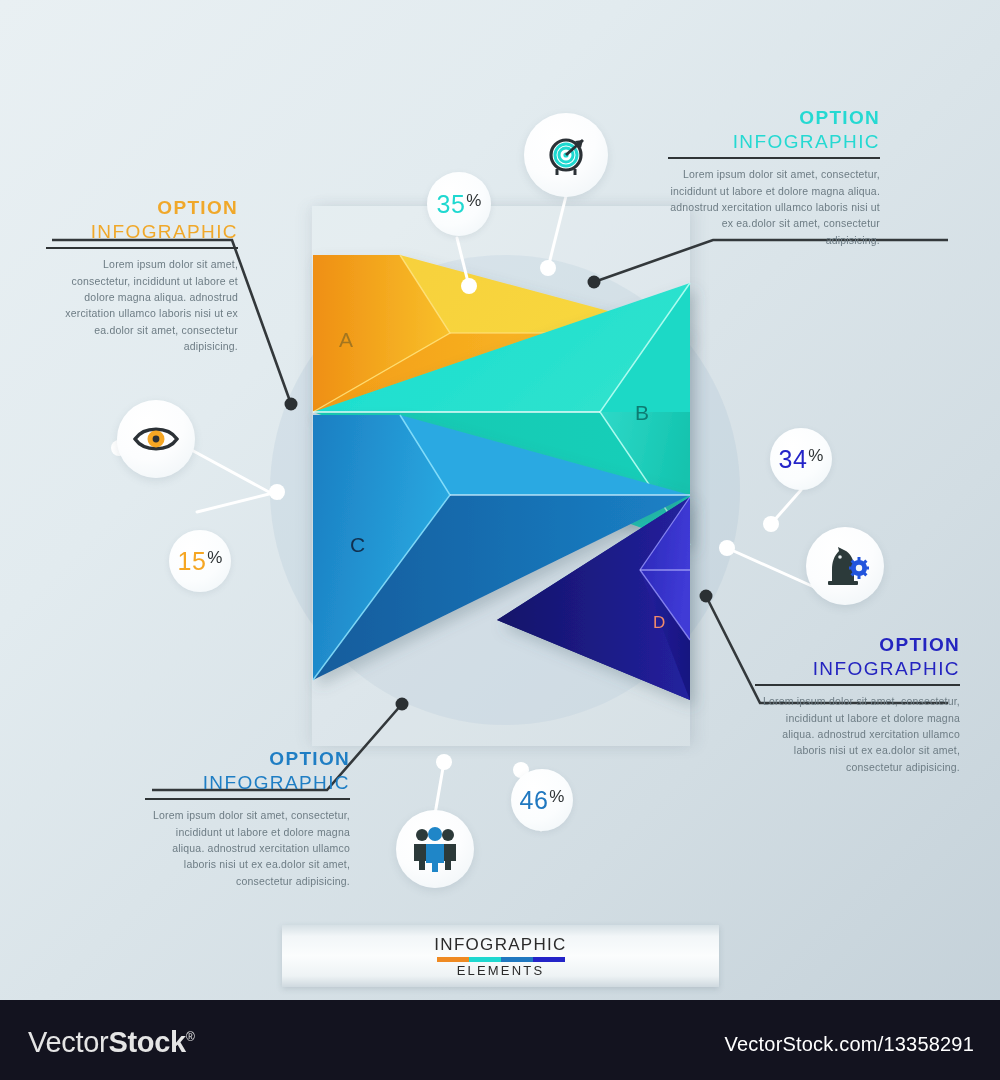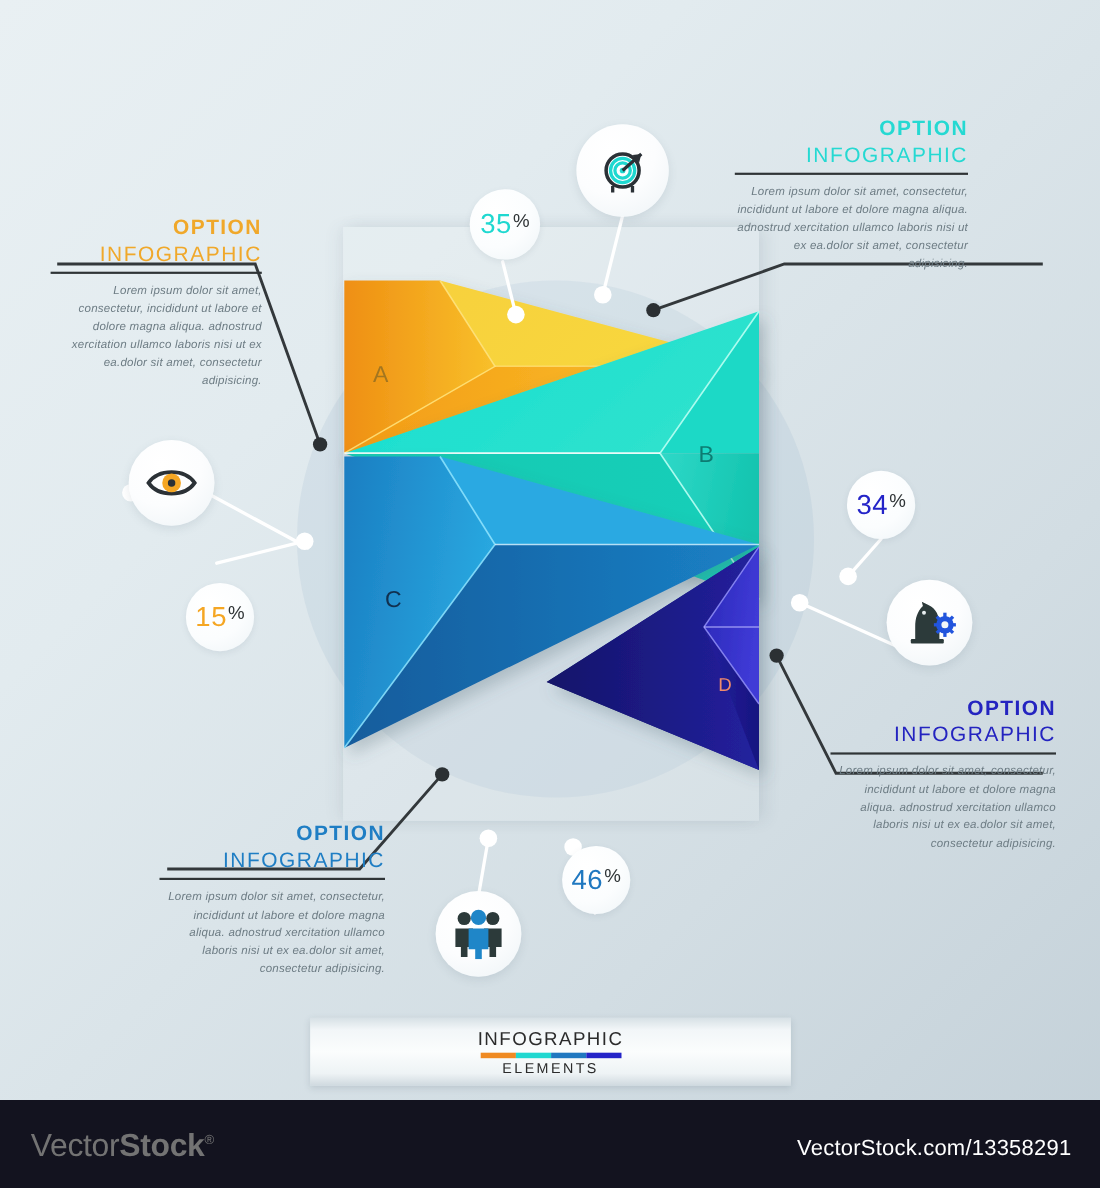--- a/index.html
+++ b/index.html
@@ -42,21 +42,20 @@
     line-height: 1.25;
   }
   .opt .ttl2 {
     font-size: 19px; font-weight: normal; letter-spacing: 1.4px;
     line-height: 1.3;
   }
   .opt .rule { height: 2px; background: #2f3436; margin: 3px 0 7px 0; }
   .opt p {
     font-size: 10.5px; color: #6d7c84; line-height: 1.55;
     letter-spacing: .2px;
-    font-style: italic;
   }
   .opt.right { text-align: right; }
   .opt.left  { text-align: right; }
   .opt.bl    { text-align: right; }
 
   
   .pct {
     position: absolute; border-radius: 50%;
     background: radial-gradient(circle at 35% 30%, #ffffff 0%, #fbfdfe 55%, #eef4f7 100%);
     display: flex; align-items: center; justify-content: center;
@@ -86,21 +85,21 @@
   .footer .fbar i { flex: 1; display: block; }
   .footer .fw2 { font-size: 13px; color: #2b2b2b; letter-spacing: 2.2px; }
 
   
   .wm {
     position: absolute; left: 0; top: 1000px; width: 1000px; height: 80px;
     background: #13131f;
   }
   .wm .logo {
     position: absolute; left: 28px; top: 26px;
-    font-size: 29px; color: #737373; letter-spacing: -.3px;
+    font-size: 29px; color: #e5e5e5; letter-spacing: -.3px;
   }
   .wm .logo b { font-weight: bold; }
   .wm .logo sup { font-size: 12px; vertical-align: super; }
   .wm .url {
     position: absolute; right: 26px; top: 33px;
     font-size: 20px; color: #fff; letter-spacing: .2px;
   }
 </style>
 </head>
 <body>

